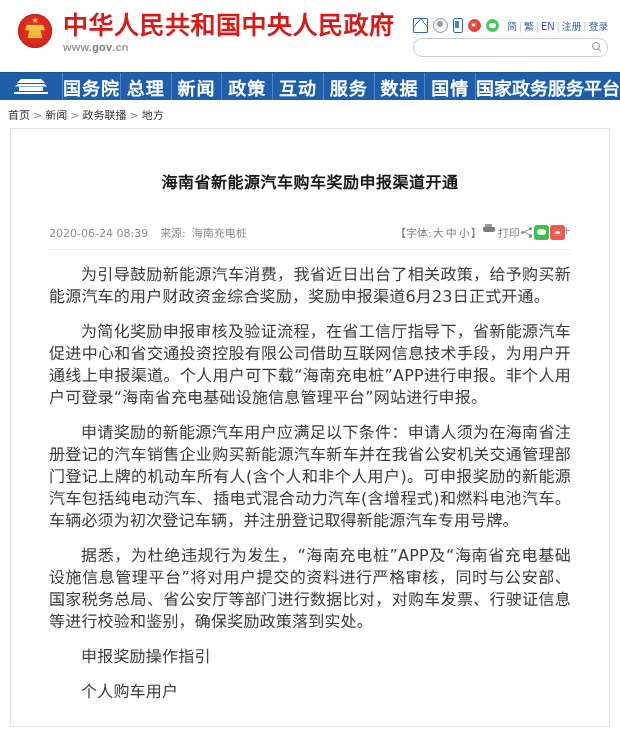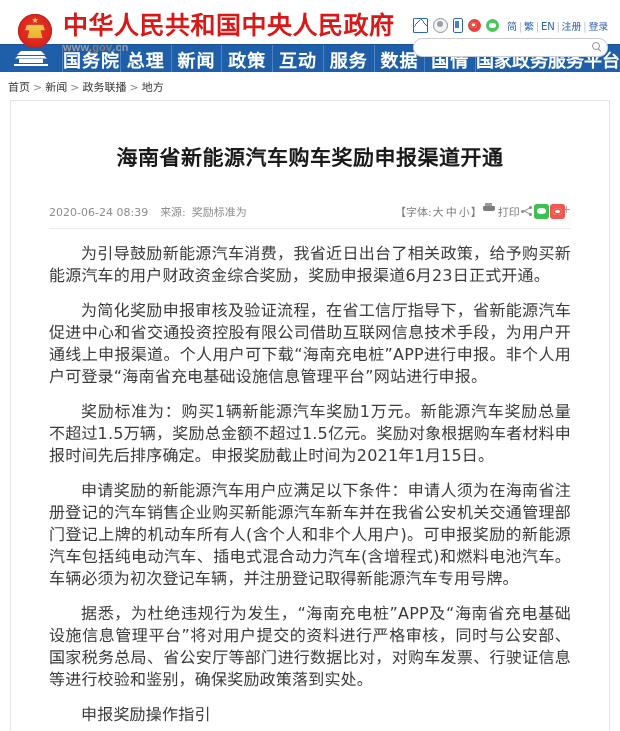--- a/index.html
+++ b/index.html
@@ -14,21 +14,21 @@
     overflow: hidden;
     font-family: "DejaVu Sans", "Liberation Sans", sans-serif;
     color: #333;
     font-size: 12px;
     -webkit-font-smoothing: antialiased;
   }
 
   
   .top-header {
     position: relative;
-    height: 44px;
+    height: 72px;
     background: #ffffff;
     border-bottom: none;
   }
   .brand {
     position: absolute;
     left: 18px;
     top: 12px;
     display: flex;
     align-items: flex-start;
   }
@@ -323,21 +323,21 @@
   .article {
     border: 1px solid #e4e4e4;
     background: #fff;
     padding: 0 38px 10px 38px;
     box-sizing: border-box;
     min-height: 596px;
     position: relative;
   }
   .article-title {
     text-align: center;
-    font-size: 21px;
+    font-size: 16px;
     font-weight: bold;
     color: #1a1a1a;
     line-height: 30px;
     padding: 28px 0 0 0;
     letter-spacing: .5px;
   }
   .meta-row {
     display: flex;
     align-items: center;
     justify-content: space-between;
@@ -515,21 +515,21 @@
   <a href="#">首页</a><span class="sep">&gt;</span><a href="#">新闻</a><span class="sep">&gt;</span><a href="#">政务联播</a><span class="sep">&gt;</span><a href="#">地方</a>
 </div>
 
 <div class="page-wrap">
   <div class="article">
 
     <h1 class="article-title">海南省新能源汽车购车奖励申报渠道开通</h1>
 
     <div class="meta-row">
       <div class="meta-left">
-        <span>2020-06-24 08:39</span><span class="src-label">来源:</span><span class="src-value">奖励标准为</span>
+        <span>2020-06-24 08:39</span><span class="src-label">来源:</span><span class="src-value">海南充电桩</span>
       </div>
       <div class="meta-right">
         <span class="font-sizer"><span>【字体:</span><span class="fs">大</span><span class="fs">中</span><span class="fs">小</span><span>】</span></span>
         <a class="print-link" href="#">
           <span class="printer"></span>
           <span>打印</span>
         </a>
         <span class="share-icon">
             <i></i>
             <i></i>
@@ -539,21 +539,20 @@
           </span>
         <span class="sq sq-wechat"></span>
         <span class="sq sq-weibo"></span>
         <span class="plus-mini">+</span>
       </div>
     </div>
 
     <div class="article-body">
       <p>为引导鼓励新能源汽车消费，我省近日出台了相关政策，给予购买新能源汽车的用户财政资金综合奖励，奖励申报渠道6月23日正式开通。</p>
       <p>为简化奖励申报审核及验证流程，在省工信厅指导下，省新能源汽车促进中心和省交通投资控股有限公司借助互联网信息技术手段，为用户开通线上申报渠道。个人用户可下载“海南充电桩”APP进行申报。非个人用户可登录“海南省充电基础设施信息管理平台”网站进行申报。</p>
-      <p>奖励标准为：购买1辆新能源汽车奖励1万元。新能源汽车奖励总量不超过1.5万辆，奖励总金额不超过1.5亿元。奖励对象根据购车者材料申报时间先后排序确定。申报奖励截止时间为2021年1月15日。</p>
       <p>申请奖励的新能源汽车用户应满足以下条件：申请人须为在海南省注册登记的汽车销售企业购买新能源汽车新车并在我省公安机关交通管理部门登记上牌的机动车所有人(含个人和非个人用户)。可申报奖励的新能源汽车包括纯电动汽车、插电式混合动力汽车(含增程式)和燃料电池汽车。车辆必须为初次登记车辆，并注册登记取得新能源汽车专用号牌。</p>
       <p>据悉，为杜绝违规行为发生，“海南充电桩”APP及“海南省充电基础设施信息管理平台”将对用户提交的资料进行严格审核，同时与公安部、国家税务总局、省公安厅等部门进行数据比对，对购车发票、行驶证信息等进行校验和鉴别，确保奖励政策落到实处。</p>
       <p>申报奖励操作指引</p>
       <p>个人购车用户</p>
 
     </div>
 
   </div>
 </div>
 

